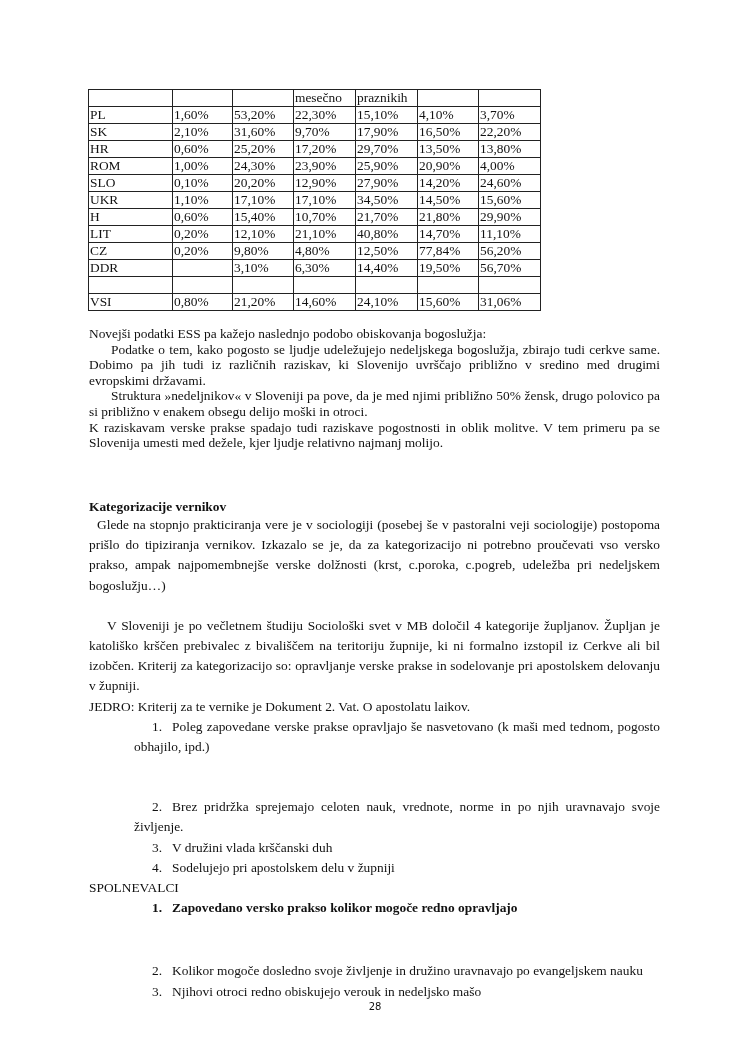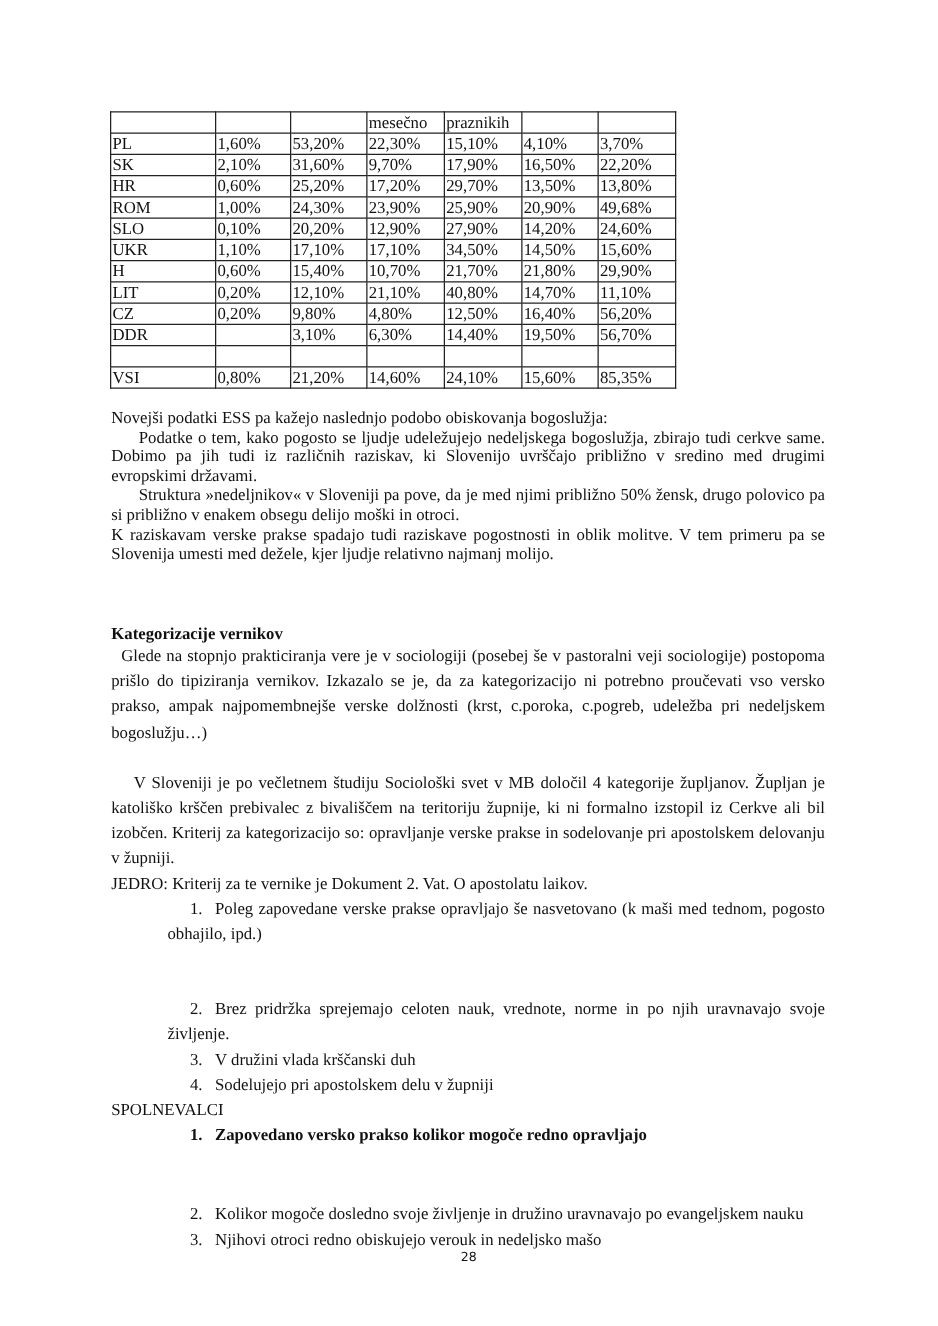--- a/index.html
+++ b/index.html
@@ -71,21 +71,21 @@
           <td class="c5">13,50%</td>
           <td class="c6">13,80%</td>
         </tr>
         <tr>
           <td class="c0">ROM</td>
           <td class="c1">1,00%</td>
           <td class="c2">24,30%</td>
           <td class="c3">23,90%</td>
           <td class="c4">25,90%</td>
           <td class="c5">20,90%</td>
-          <td class="c6">49,68%</td>
+          <td class="c6">4,00%</td>
         </tr>
         <tr>
           <td class="c0">SLO</td>
           <td class="c1">0,10%</td>
           <td class="c2">20,20%</td>
           <td class="c3">12,90%</td>
           <td class="c4">27,90%</td>
           <td class="c5">14,20%</td>
           <td class="c6">24,60%</td>
         </tr>
@@ -115,21 +115,21 @@
           <td class="c4">40,80%</td>
           <td class="c5">14,70%</td>
           <td class="c6">11,10%</td>
         </tr>
         <tr>
           <td class="c0">CZ</td>
           <td class="c1">0,20%</td>
           <td class="c2">9,80%</td>
           <td class="c3">4,80%</td>
           <td class="c4">12,50%</td>
-          <td class="c5">16,40%</td>
+          <td class="c5">77,84%</td>
           <td class="c6">56,20%</td>
         </tr>
         <tr>
           <td class="c0">DDR</td>
           <td class="c1"></td>
           <td class="c2">3,10%</td>
           <td class="c3">6,30%</td>
           <td class="c4">14,40%</td>
           <td class="c5">19,50%</td>
           <td class="c6">56,70%</td>
@@ -143,21 +143,21 @@
           <td class="c5"></td>
           <td class="c6"></td>
         </tr>
         <tr>
           <td class="c0">VSI</td>
           <td class="c1">0,80%</td>
           <td class="c2">21,20%</td>
           <td class="c3">14,60%</td>
           <td class="c4">24,10%</td>
           <td class="c5">15,60%</td>
-          <td class="c6">85,35%</td>
+          <td class="c6">31,06%</td>
         </tr>
       </tbody>
   </table>
 
   <div class="text" style="top:326px;">
     <p class="p">Novejši podatki ESS pa kažejo naslednjo podobo obiskovanja bogoslužja:</p>
     <p class="p indent">Podatke o tem, kako pogosto se ljudje udeležujejo nedeljskega bogoslužja, zbirajo tudi cerkve same. Dobimo pa jih tudi iz različnih raziskav, ki Slovenijo uvrščajo približno v sredino med drugimi evropskimi državami.</p>
     <p class="p indent">Struktura »nedeljnikov« v Sloveniji pa pove, da je med njimi približno 50% žensk, drugo polovico pa si približno v enakem obsegu delijo moški in otroci.</p>
     <p class="p">K raziskavam verske prakse spadajo tudi raziskave pogostnosti in oblik molitve. V tem primeru pa se Slovenija umesti med dežele, kjer ljudje relativno najmanj molijo.</p>
   </div>

